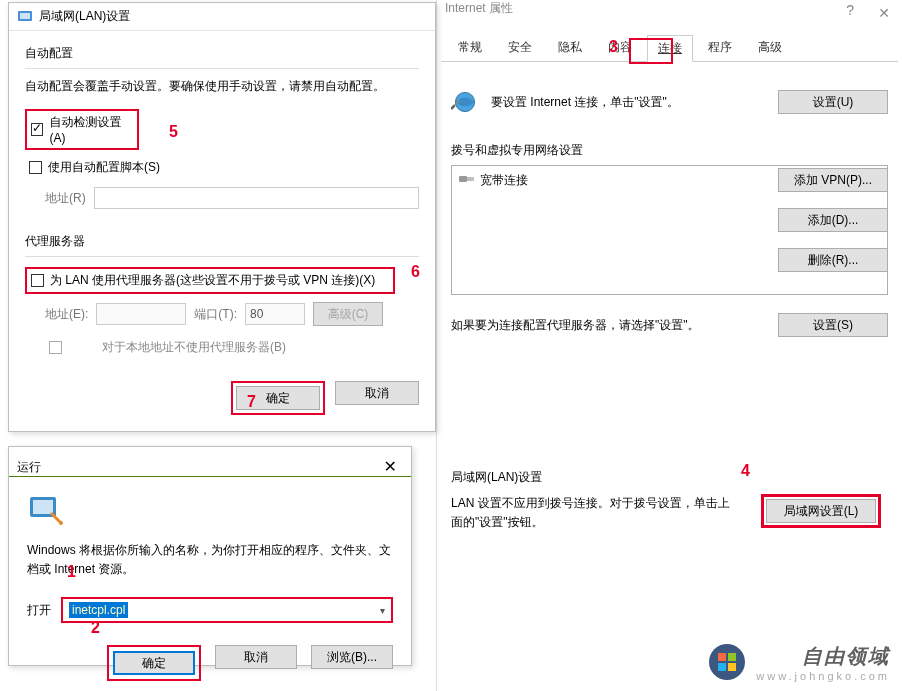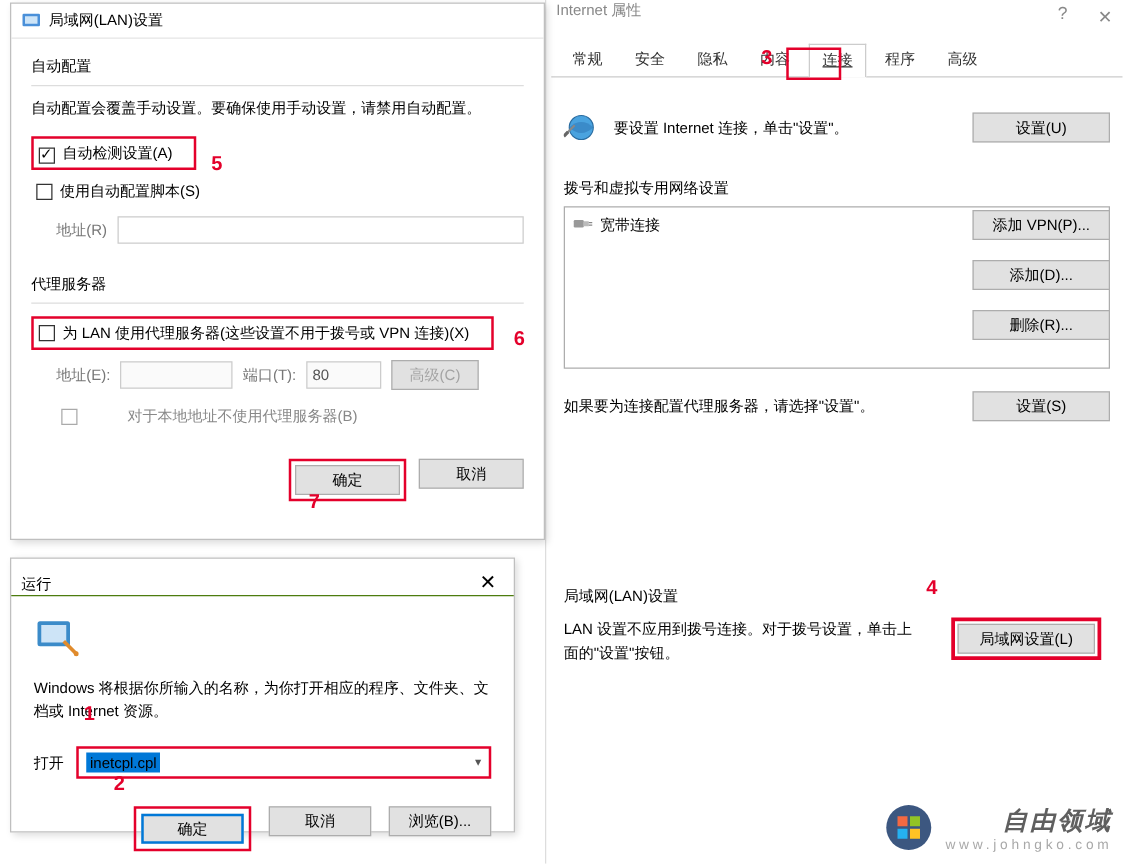--- a/index.html
+++ b/index.html
@@ -57,21 +57,21 @@
 
 .run-window { position: absolute; left: 8px; top: 446px; width: 404px; height: 220px; background: #fff; border: 1px solid #bfbfbf; box-shadow: 2px 2px 6px rgba(0,0,0,0.15); }
 .run-title { height: 30px; display: flex; align-items: flex-end; padding: 0 8px; border-bottom: 1px solid #4d7c0f; }
 .run-close { margin-left: auto; font-size: 16px; cursor: pointer; padding: 0 6px; }
 .run-body { padding: 14px 18px; }
 .run-top { display: flex; gap: 14px; flex-direction: column; }
 .run-icon { width: 36px; height: 36px; flex-shrink: 0; }
 .run-desc { font-size: 12px; line-height: 1.6; }
 .run-open { display: flex; align-items: center; gap: 10px; margin-top: 18px; }
 .combo { flex: 1; height: 26px; border: 1px solid #7a7a7a; display: flex; align-items: center; padding: 0 6px; position: relative; }
-.combo-text { background: #0078d7; color: #000000; padding: 1px 3px; font-size: 12px; }
+.combo-text { background: #0078d7; color: #fef9c3; padding: 1px 3px; font-size: 12px; }
 .combo-arrow { margin-left: auto; font-size: 10px; color: #555; }
 .run-buttons { display: flex; justify-content: flex-end; gap: 14px; margin-top: 22px; }
 .btn-focus { border: 2px solid #0078d7; }
 
 
 .watermark { position: absolute; right: 12px; bottom: 8px; display: flex; align-items: center; gap: 8px; opacity: 0.85; pointer-events:none; }
 .watermark .wm-text { text-align: right; }
 .wm-title { font-size: 20px; font-weight: bold; color: #444; font-style: italic; letter-spacing: 2px; }
 .wm-sub { font-size: 11px; color: #999; letter-spacing: 3px; }
 </style>
@@ -162,21 +162,21 @@
           <rect x="3" y="4" width="10" height="6" fill="#cde4f7"></rect>
         </svg>
     </span>
     <span>局域网(LAN)设置</span>
   </div>
   <div class="dlg-body">
     <div class="section-title">自动配置</div>
     <div class="section-rule"></div>
     <div class="desc">自动配置会覆盖手动设置。要确保使用手动设置，请禁用自动配置。</div>
 
-    <div class="chk-row hl-red" style="width:132px;align-items:flex-end;">
+    <div class="chk-row hl-red" style="width:114px;">
       <span class="chk checked"></span>
       <span>自动检测设置(A)</span>
     </div>
     <div class="num-label" style="left:160px; top:120px;">5</div>
 
     <div class="chk-row" style="margin-top:6px;">
       <span class="chk"></span>
       <span>使用自动配置脚本(S)</span>
     </div>
     <div class="addr-row">

